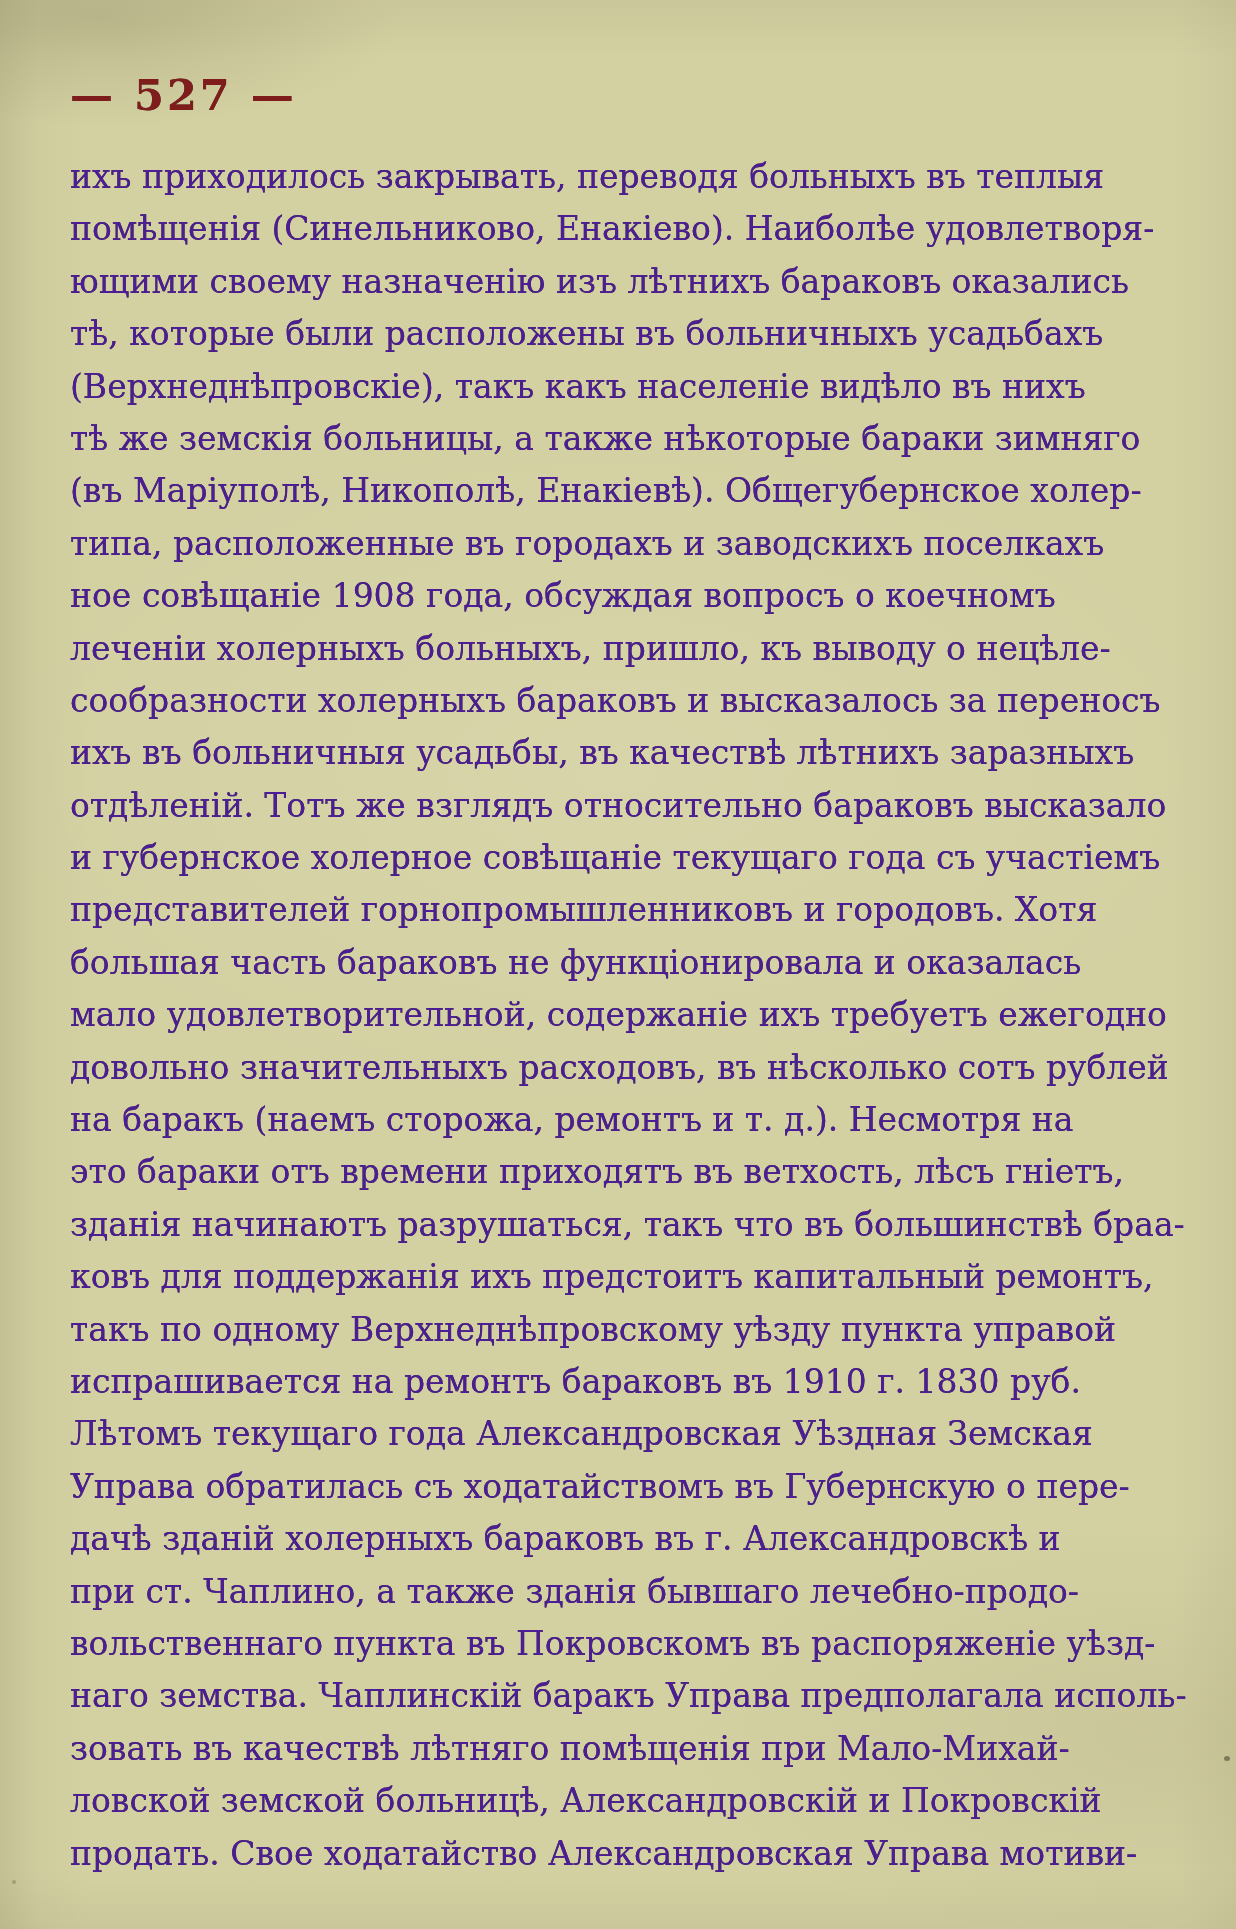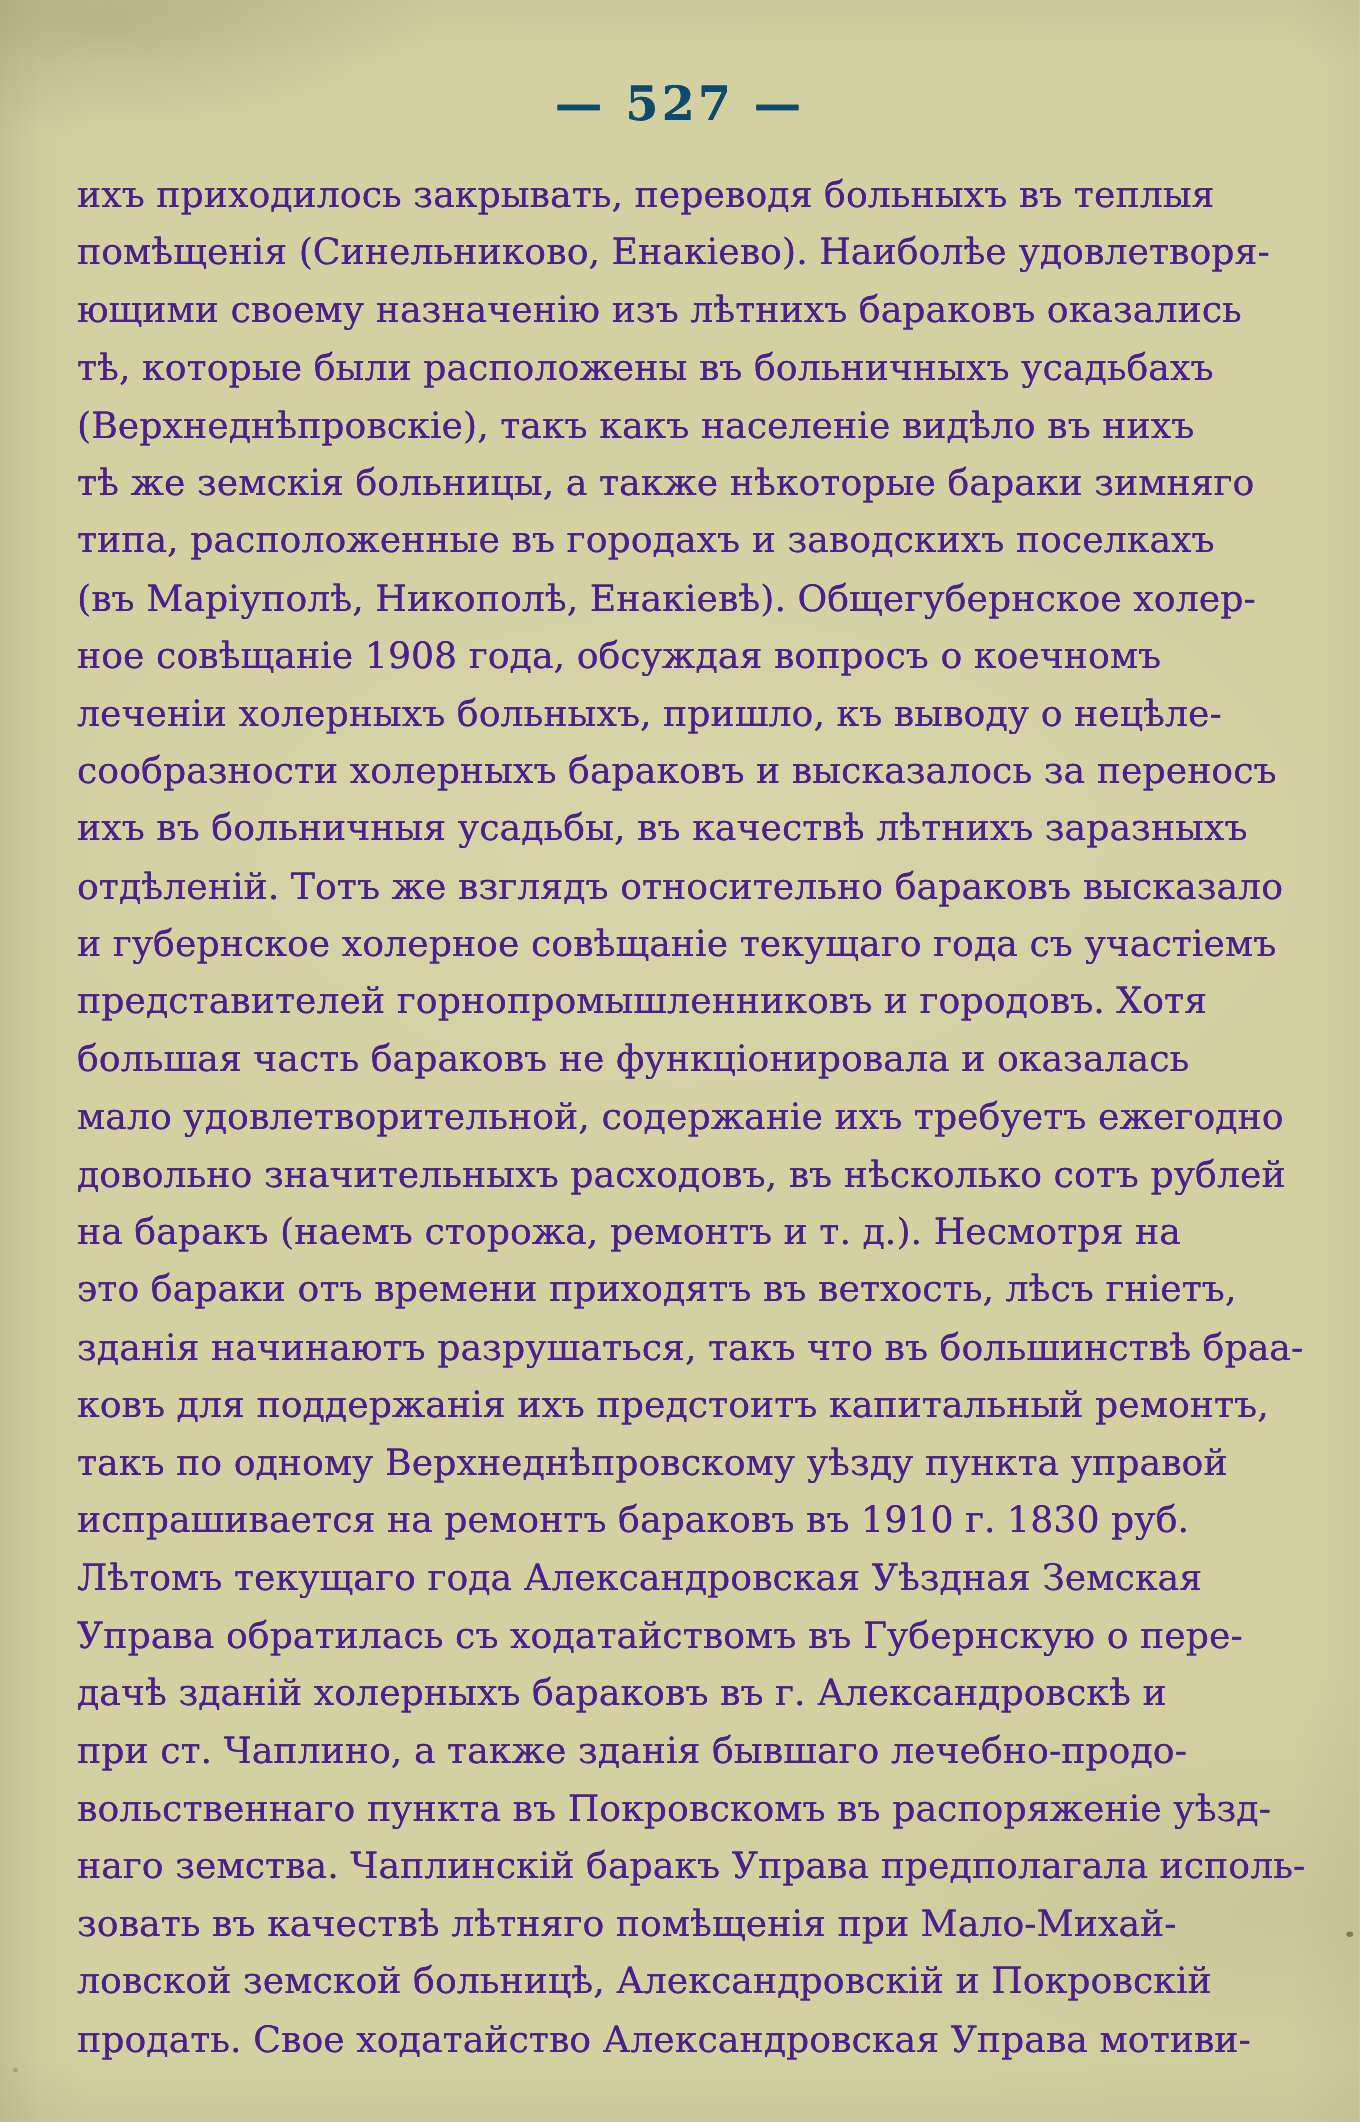--- a/index.html
+++ b/index.html
@@ -28,25 +28,24 @@
   .speck {
     position: absolute;
     border-radius: 50%;
     background: rgba(70,64,45,0.55);
   }
   .page-number {
     position: absolute;
     top: 70px;
     left: 70px;
     width: 1096px;
-    text-align: center;
     font-size: 43px;
     font-weight: bold;
     letter-spacing: 3px;
-    color: #0c4a6e;
+    color: #7f1d1d;
     text-shadow: 0 0 0.6px rgba(42,39,24,0.85);
   }
   .textblock {
     position: absolute;
     top: 151px;
     left: 70px;
     width: 1096px;
     color: #4c1d95;
   }
   .line {
@@ -75,22 +74,22 @@
 
 <div class="page-number">— 527 —</div>
 
 <div class="textblock" id="textblock">
     <div class="line">ихъ приходилось закрывать, переводя больныхъ въ теплыя</div>
     <div class="line">помѣщенія (Синельниково, Енакіево). Наиболѣе удовлетворя-</div>
     <div class="line">ющими своему назначенію изъ лѣтнихъ бараковъ оказались</div>
     <div class="line">тѣ, которые были расположены въ больничныхъ усадьбахъ</div>
     <div class="line">(Верхнеднѣпровскіе), такъ какъ населеніе видѣло въ нихъ</div>
     <div class="line">тѣ же земскія больницы, а также нѣкоторые бараки зимняго</div>
+    <div class="line">(въ Маріуполѣ, Никополѣ, Енакіевѣ). Общегубернское холер-</div>
     <div class="line">типа, расположенные въ городахъ и заводскихъ поселкахъ</div>
-    <div class="line">(въ Маріуполѣ, Никополѣ, Енакіевѣ). Общегубернское холер-</div>
     <div class="line">ное совѣщаніе 1908 года, обсуждая вопросъ о коечномъ</div>
     <div class="line">леченіи холерныхъ больныхъ, пришло, къ выводу о нецѣле-</div>
     <div class="line">сообразности холерныхъ бараковъ и высказалось за переносъ</div>
     <div class="line">ихъ въ больничныя усадьбы, въ качествѣ лѣтнихъ заразныхъ</div>
     <div class="line">отдѣленій. Тотъ же взглядъ относительно бараковъ высказало</div>
     <div class="line">и губернское холерное совѣщаніе текущаго года съ участіемъ</div>
     <div class="line">представителей горнопромышленниковъ и городовъ. Хотя</div>
     <div class="line">большая часть бараковъ не функціонировала и оказалась</div>
     <div class="line">мало удовлетворительной, содержаніе ихъ требуетъ ежегодно</div>
     <div class="line">довольно значительныхъ расходовъ, въ нѣсколько сотъ рублей</div>

